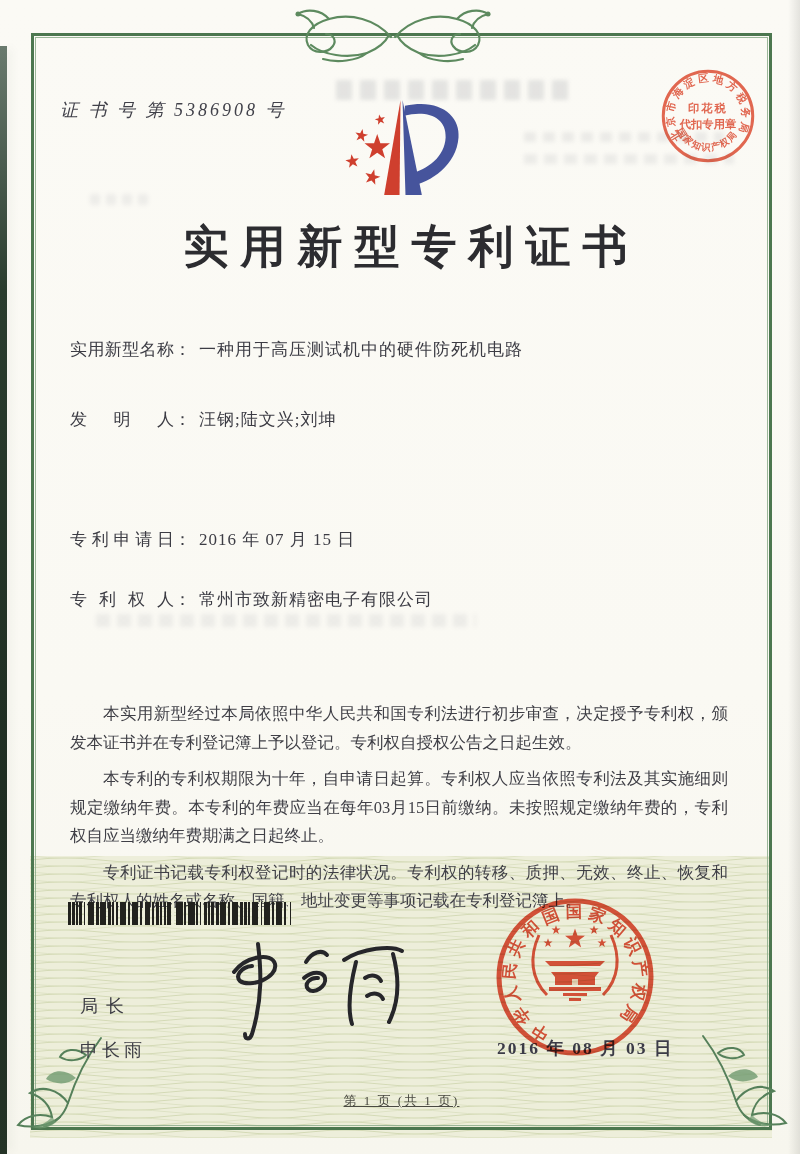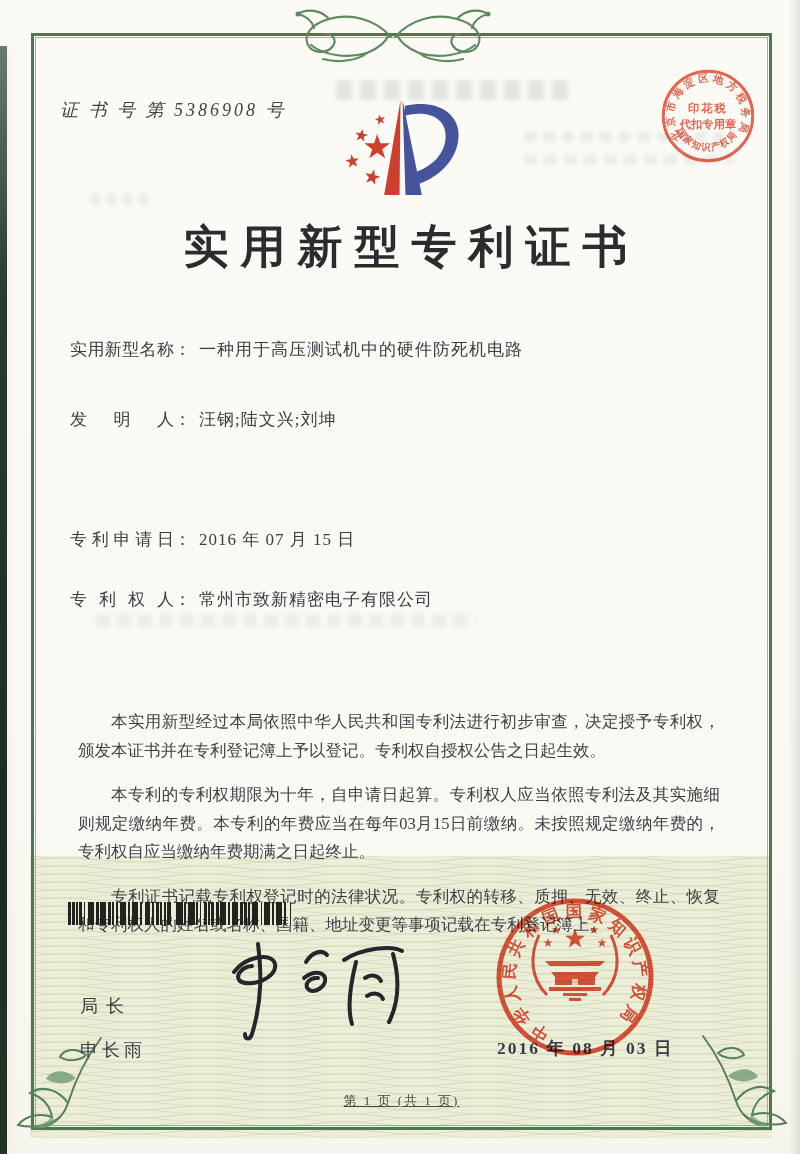--- a/index.html
+++ b/index.html
@@ -42,21 +42,21 @@
   .logo{position:absolute;left:328px;top:90px;width:150px;height:114px;z-index:5;}
   .title{position:absolute;left:31px;top:217px;width:761px;z-index:5;text-align:center;
          font-size:45px;font-weight:700;letter-spacing:12px;color:#2c2c30;}
   .field{position:absolute;left:70px;z-index:5;font-size:17px;color:#3c3c44;white-space:nowrap;}
   .field .lbl{display:inline-block;width:104px;text-align:justify;text-align-last:justify;vertical-align:top;}
   .field .col{display:inline-block;margin:0 2px 0 0;}
   .field .val{display:inline-block;margin-left:6px;letter-spacing:1px;}
   .f1{top:338px}.f2{top:408px}.f3{top:468px}.f4{top:528px}.f5{top:588px}.f6{top:652px}
   .paras{position:absolute;left:62px;top:692px;width:674px;z-index:5;
          font-size:16.5px;line-height:28.5px;color:#3f3f46;text-align:justify;}
-  .paras p{margin:16px;text-indent:2em;}
+  .paras p{margin:8px;text-indent:2em;}
   .barcode{position:absolute;left:68px;top:902px;width:224px;height:23px;z-index:5;
       background-image:
         repeating-linear-gradient(90deg,transparent 0 17px,#edeeda 17px 19px,transparent 19px 29px),
         repeating-linear-gradient(90deg,#22221e 0 2px,transparent 2px 4px),
         repeating-linear-gradient(90deg,#22221e 0 1px,transparent 1px 6px),
         repeating-linear-gradient(90deg,#22221e 0 3px,transparent 3px 11px);}
   .signer{position:absolute;left:80px;top:966px;z-index:5;font-size:18px;color:#3c3c44;margin-top:28px;}
   .signer .line1{letter-spacing:8px;}
   .signer .line2{margin-top:20px;letter-spacing:4px;}
   .signature{position:absolute;left:200px;top:936px;width:230px;height:116px;z-index:6;}

